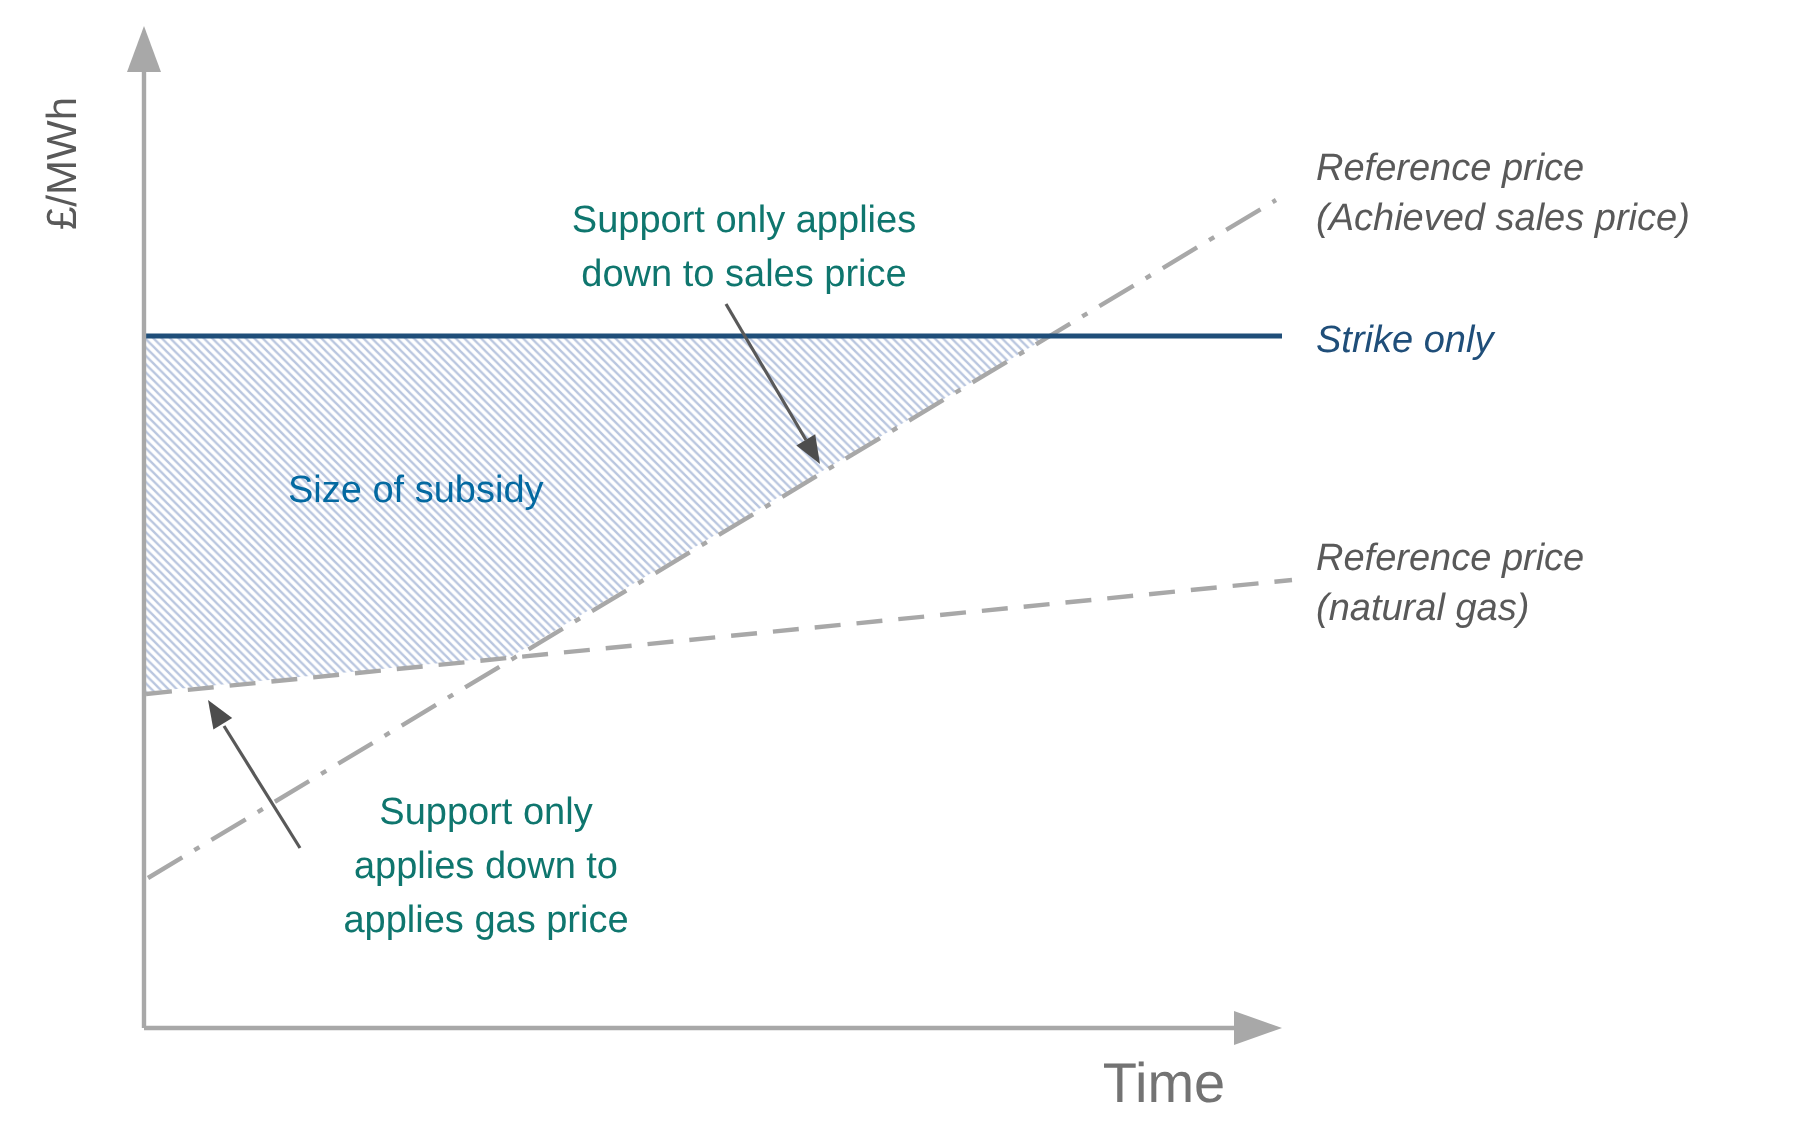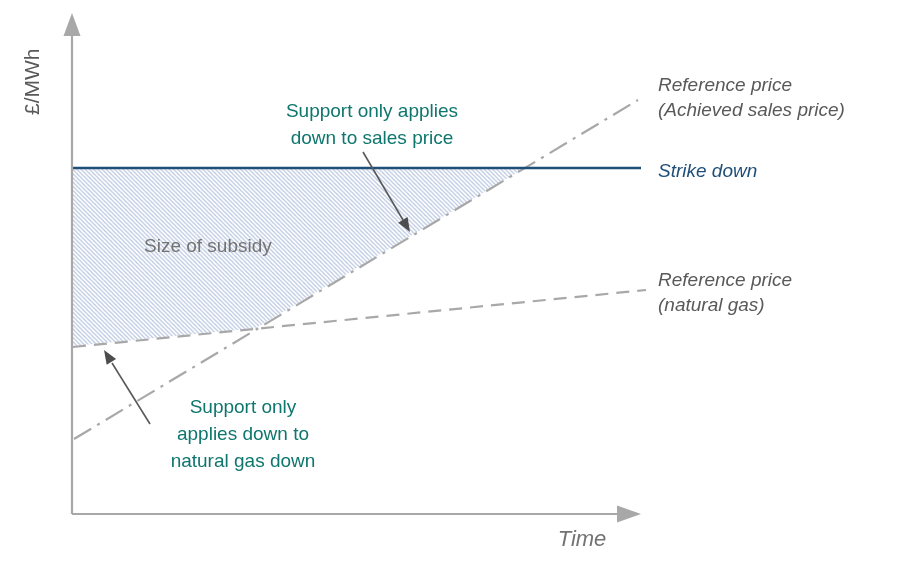--- a/index.html
+++ b/index.html
@@ -4,27 +4,27 @@
 <style>
   html,body{margin:0;padding:0;background:#ffffff;}
   .stage{
     position:relative;width:900px;height:566px;background:#ffffff;
     font-family:"Liberation Sans","DejaVu Sans",sans-serif;overflow:hidden;
   }
   .stage svg{position:absolute;left:0;top:0;}
   .lbl{position:absolute;color:#595959;font-size:19px;line-height:25px;white-space:pre-line;font-style:italic;}
   .lbl.navy{color:#1f4e79;}
   .annot{position:absolute;color:#0f766e;font-size:19px;line-height:27px;text-align:center;white-space:pre-line;}
-  .axis-label-x{position:absolute;color:#737373;font-size:22px;font-style:italic;}
+  .axis-label-x{position:absolute;color:#737373;font-size:28px;}
   .axis-label-y{
     position:absolute;left:20px;top:34px;height:96px;color:#595959;font-size:21px;
     display:flex;align-items:center;justify-content:center;
     writing-mode:vertical-rl;transform:rotate(180deg);
   }
-  .size-label{position:absolute;color:#737373;font-size:19px;}
+  .size-label{position:absolute;color:#0369a1;font-size:19px;}
 </style>
 </head>
 <body>
 
 <div class="stage">
 
   <svg width="900" height="566" viewBox="0 0 900 566">
     <defs>
       <pattern id="hatch" patternUnits="userSpaceOnUse" width="4.2" height="4.2">
         <path d="M-1,3.2 l2,2 M0,0 l4.2,4.2 M3.2,-1 l2,2" fill="none" stroke-width="1.2" stroke-linecap="butt" stroke="#b9c6df"></path>
@@ -51,27 +51,27 @@
     <polygon points="104,350 116.1,359 106.7,364.8" fill="#4d4d4d"></polygon>
   </svg>
 
   <div class="axis-label-y">£/MWh</div>
 
   <div class="axis-label-x" style="left:540px;top:526px;width:84px;text-align:center;">Time</div>
 
   <div class="lbl" style="left:658px;top:72px;">Reference price
 (Achieved sales price)</div>
 
-  <div class="lbl navy" style="left:658px;top:158px;">Strike down</div>
+  <div class="lbl navy" style="left:658px;top:158px;">Strike only</div>
 
   <div class="lbl" style="left:658px;top:267px;">Reference price
 (natural gas)</div>
 
   <div class="size-label" style="left:144px;top:235px;">Size of subsidy</div>
 
   <div class="annot" style="left:252px;top:97px;width:240px;">Support only applies
 down to sales price</div>
 
   <div class="annot" style="left:133px;top:393px;width:220px;">Support only
 applies down to
-natural gas down</div>
+applies gas price</div>
 
 </div>
 
 </body></html>

